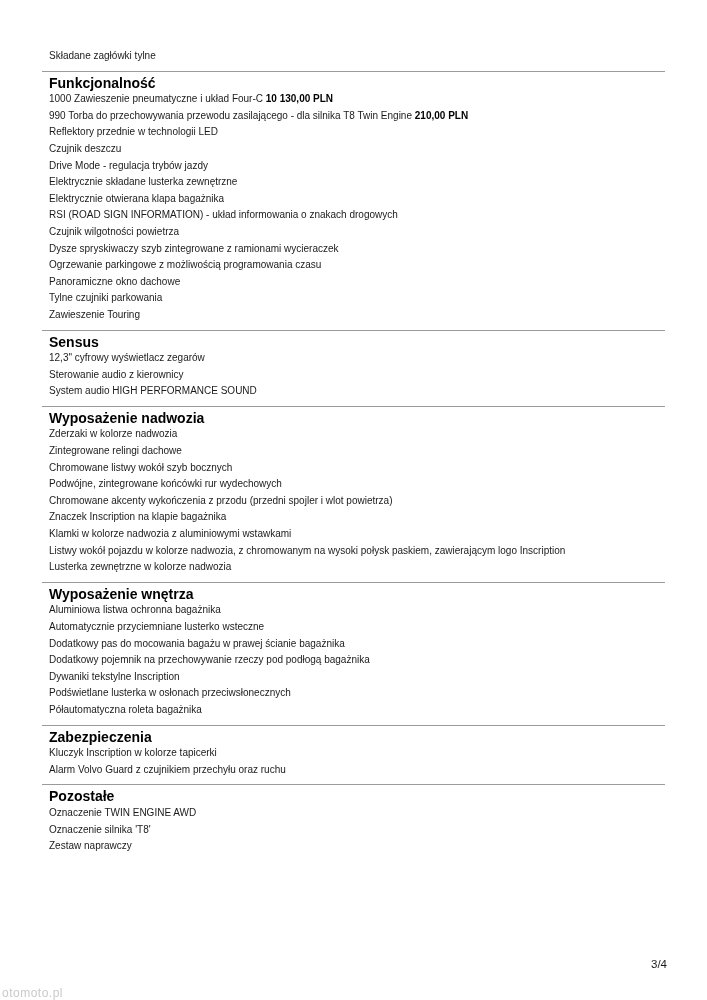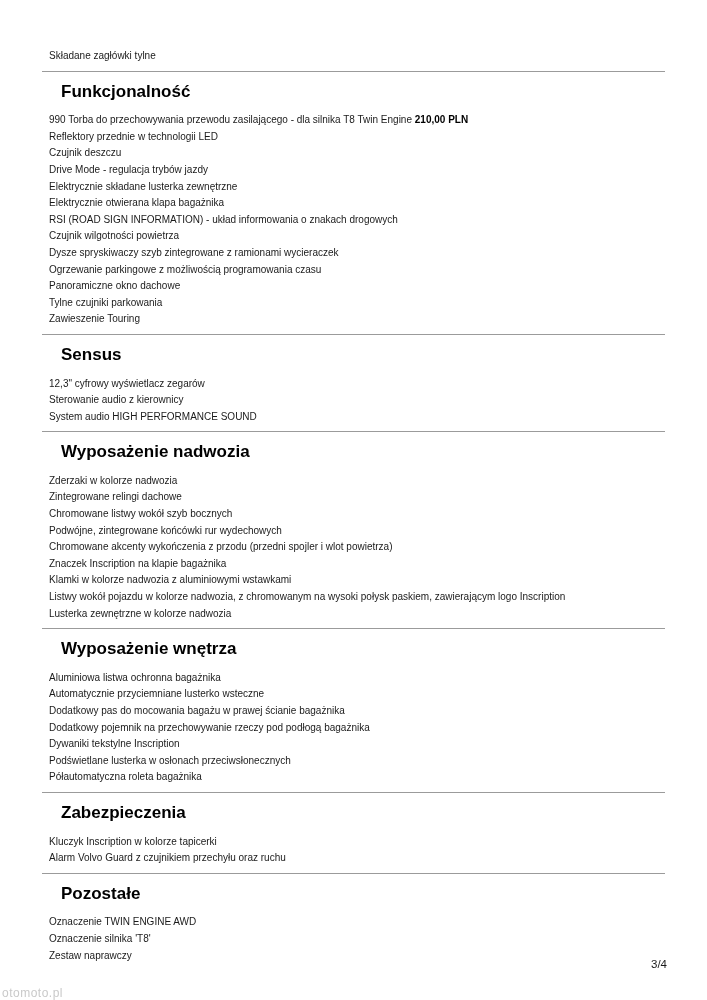--- a/index.html
+++ b/index.html
@@ -30,25 +30,25 @@
   .price {
     font-weight: bold;
     color: #000000;
   }
   .rule {
     border-top: 1px solid #9b9b9b;
     margin: 6px 0 3px -7px;
     height: 0;
   }
   .section-title {
-    font-size: 17px;
+    font-size: 14px;
     line-height: 16.6px;
     font-weight: bold;
     color: #000000;
-    margin: 12px;
+    margin: 0;
   }
   .page-number {
     position: absolute;
     right: 40px;
     top: 958px;
     font-size: 11.5px;
     color: #1a1a1a;
   }
   .watermark {
     position: absolute;
@@ -60,20 +60,21 @@
   }
 </style>
 </head>
 <body>
 
 <div class="page">
   <div class="content">
       <div class="line"><span>Składane zagłówki tylne</span></div>
       <div class="rule"></div>
       <div class="section-title">Funkcjonalność</div>
+      <div class="line"><span>1000 Zawieszenie pneumatyczne i układ Four-C</span><span class="price"> 10 130,00 PLN</span></div>
       <div class="line"><span>990 Torba do przechowywania przewodu zasilającego - dla silnika T8 Twin Engine</span><span class="price"> 210,00 PLN</span></div>
       <div class="line"><span>Reflektory przednie w technologii LED</span></div>
       <div class="line"><span>Czujnik deszczu</span></div>
       <div class="line"><span>Drive Mode - regulacja trybów jazdy</span></div>
       <div class="line"><span>Elektrycznie składane lusterka zewnętrzne</span></div>
       <div class="line"><span>Elektrycznie otwierana klapa bagażnika</span></div>
       <div class="line"><span>RSI (ROAD SIGN INFORMATION) - układ informowania o znakach drogowych</span></div>
       <div class="line"><span>Czujnik wilgotności powietrza</span></div>
       <div class="line"><span>Dysze spryskiwaczy szyb zintegrowane z ramionami wycieraczek</span></div>
       <div class="line"><span>Ogrzewanie parkingowe z możliwością programowania czasu</span></div>

